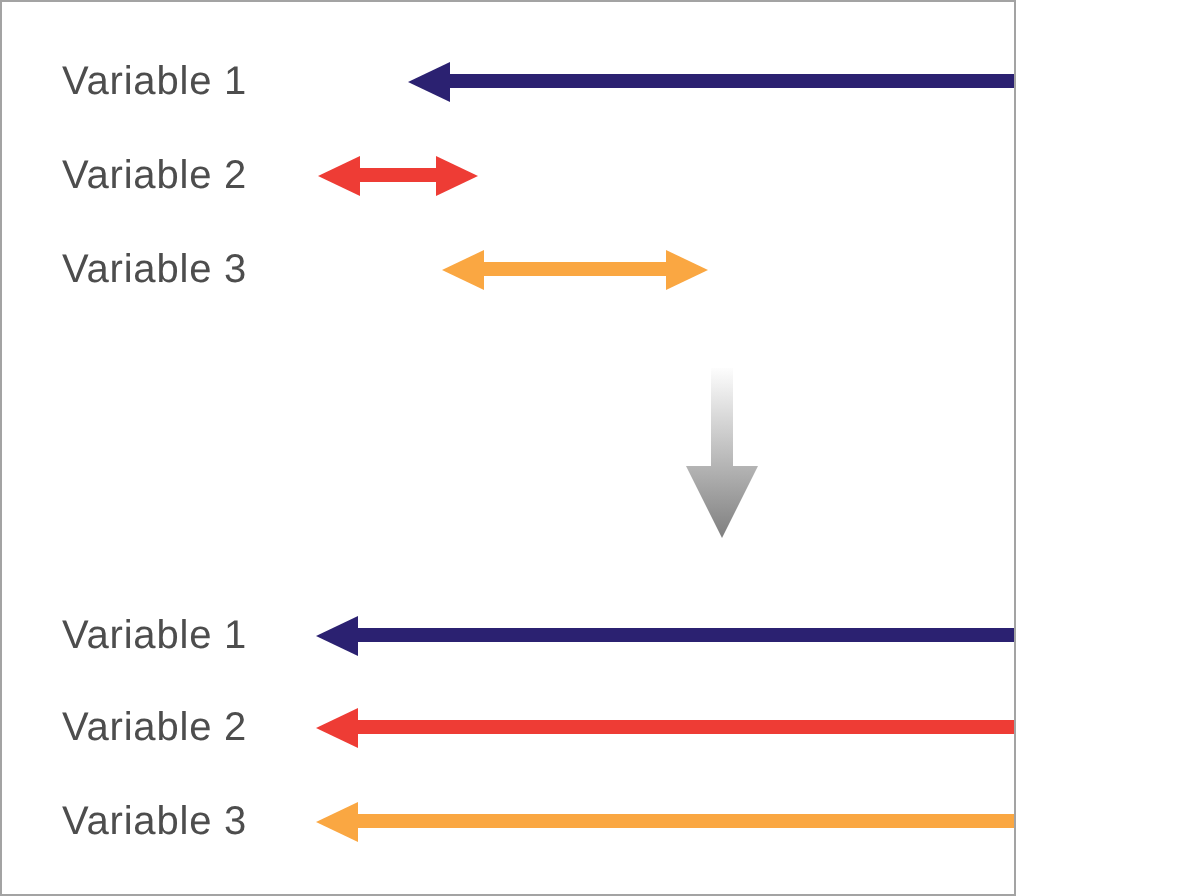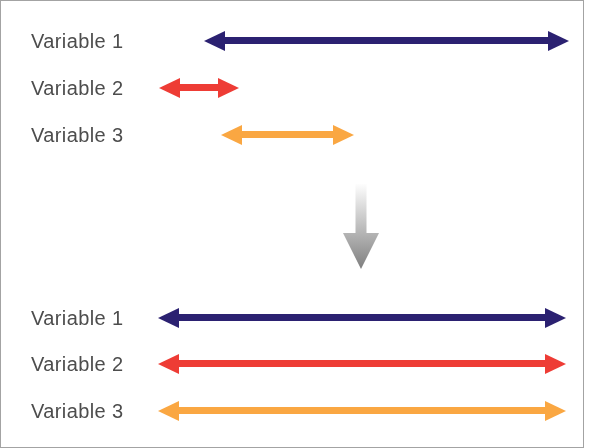--- a/index.html
+++ b/index.html
@@ -3,21 +3,21 @@
 <meta charset="utf-8">
 <style>
   html, body {
     margin: 0;
     padding: 0;
     background: #ffffff;
     font-family: "Liberation Sans", sans-serif;
   }
   .canvas {
     position: relative;
-    width: 584px;
+    width: 508px;
     height: 448px;
     box-sizing: border-box;
     border: 1px solid #a3a3a3;
     background: #ffffff;
     overflow: hidden;
   }
   .row {
     position: absolute;
     left: 0;
     right: 0;

